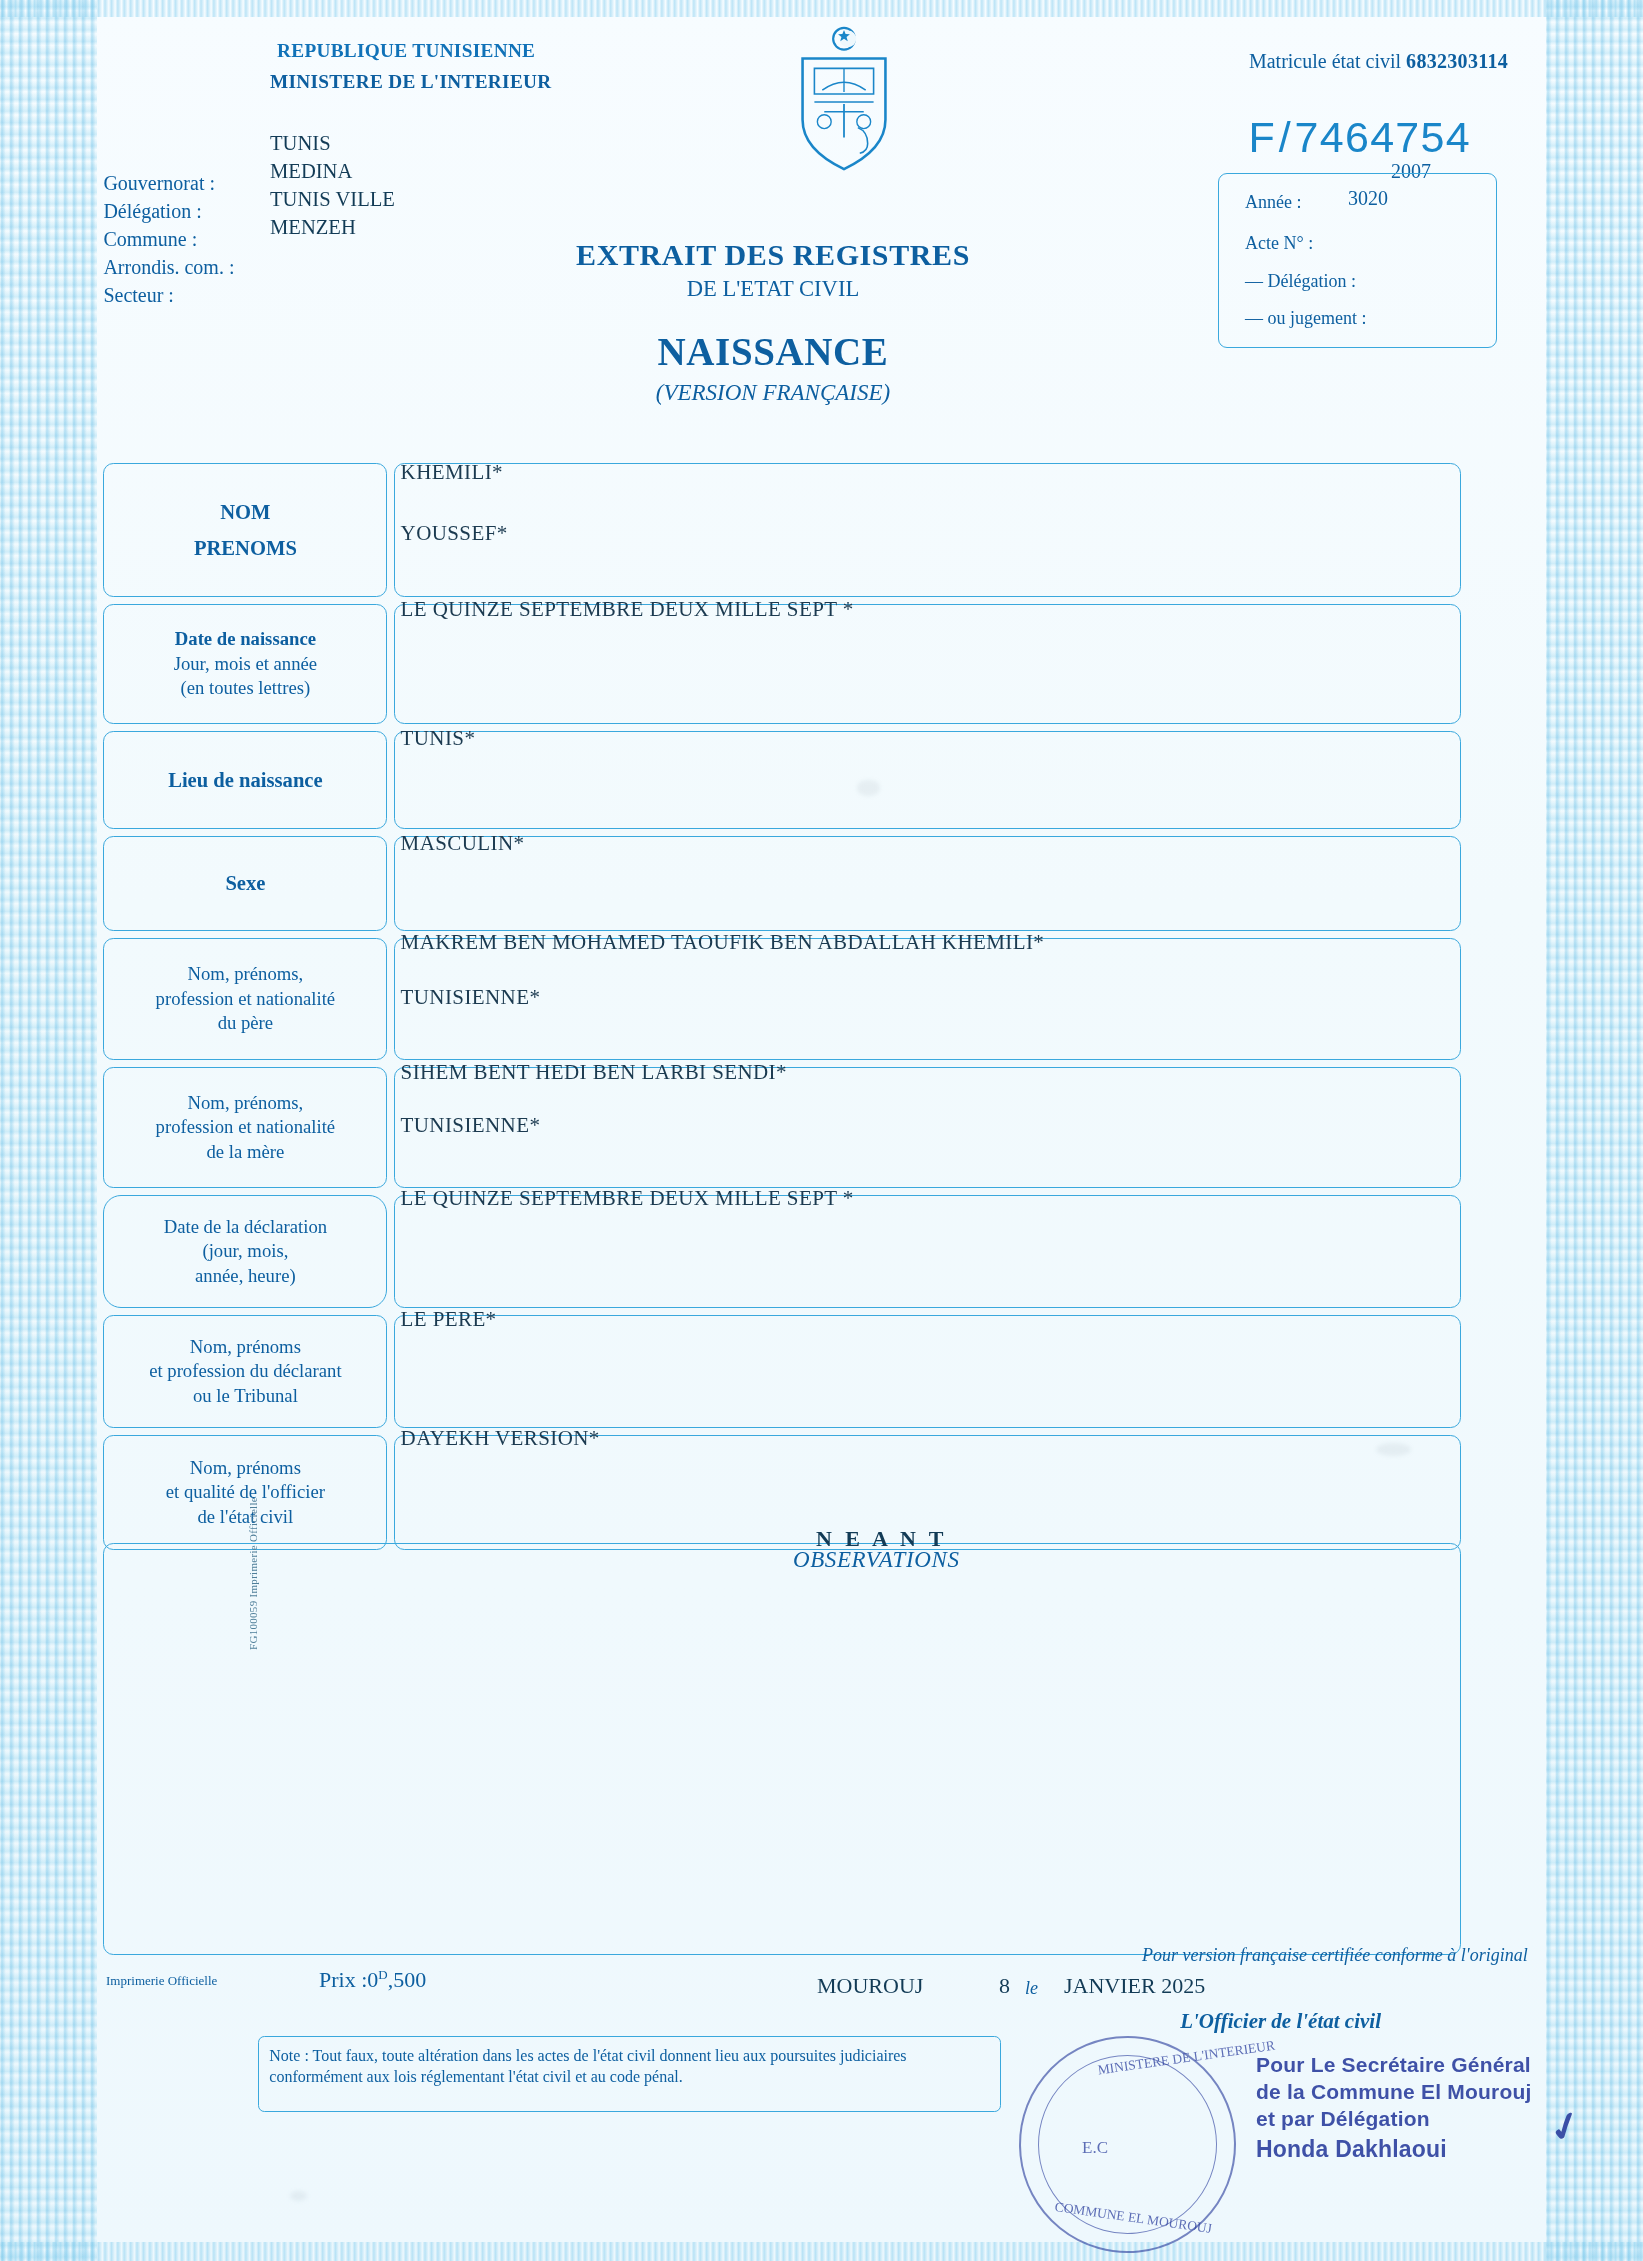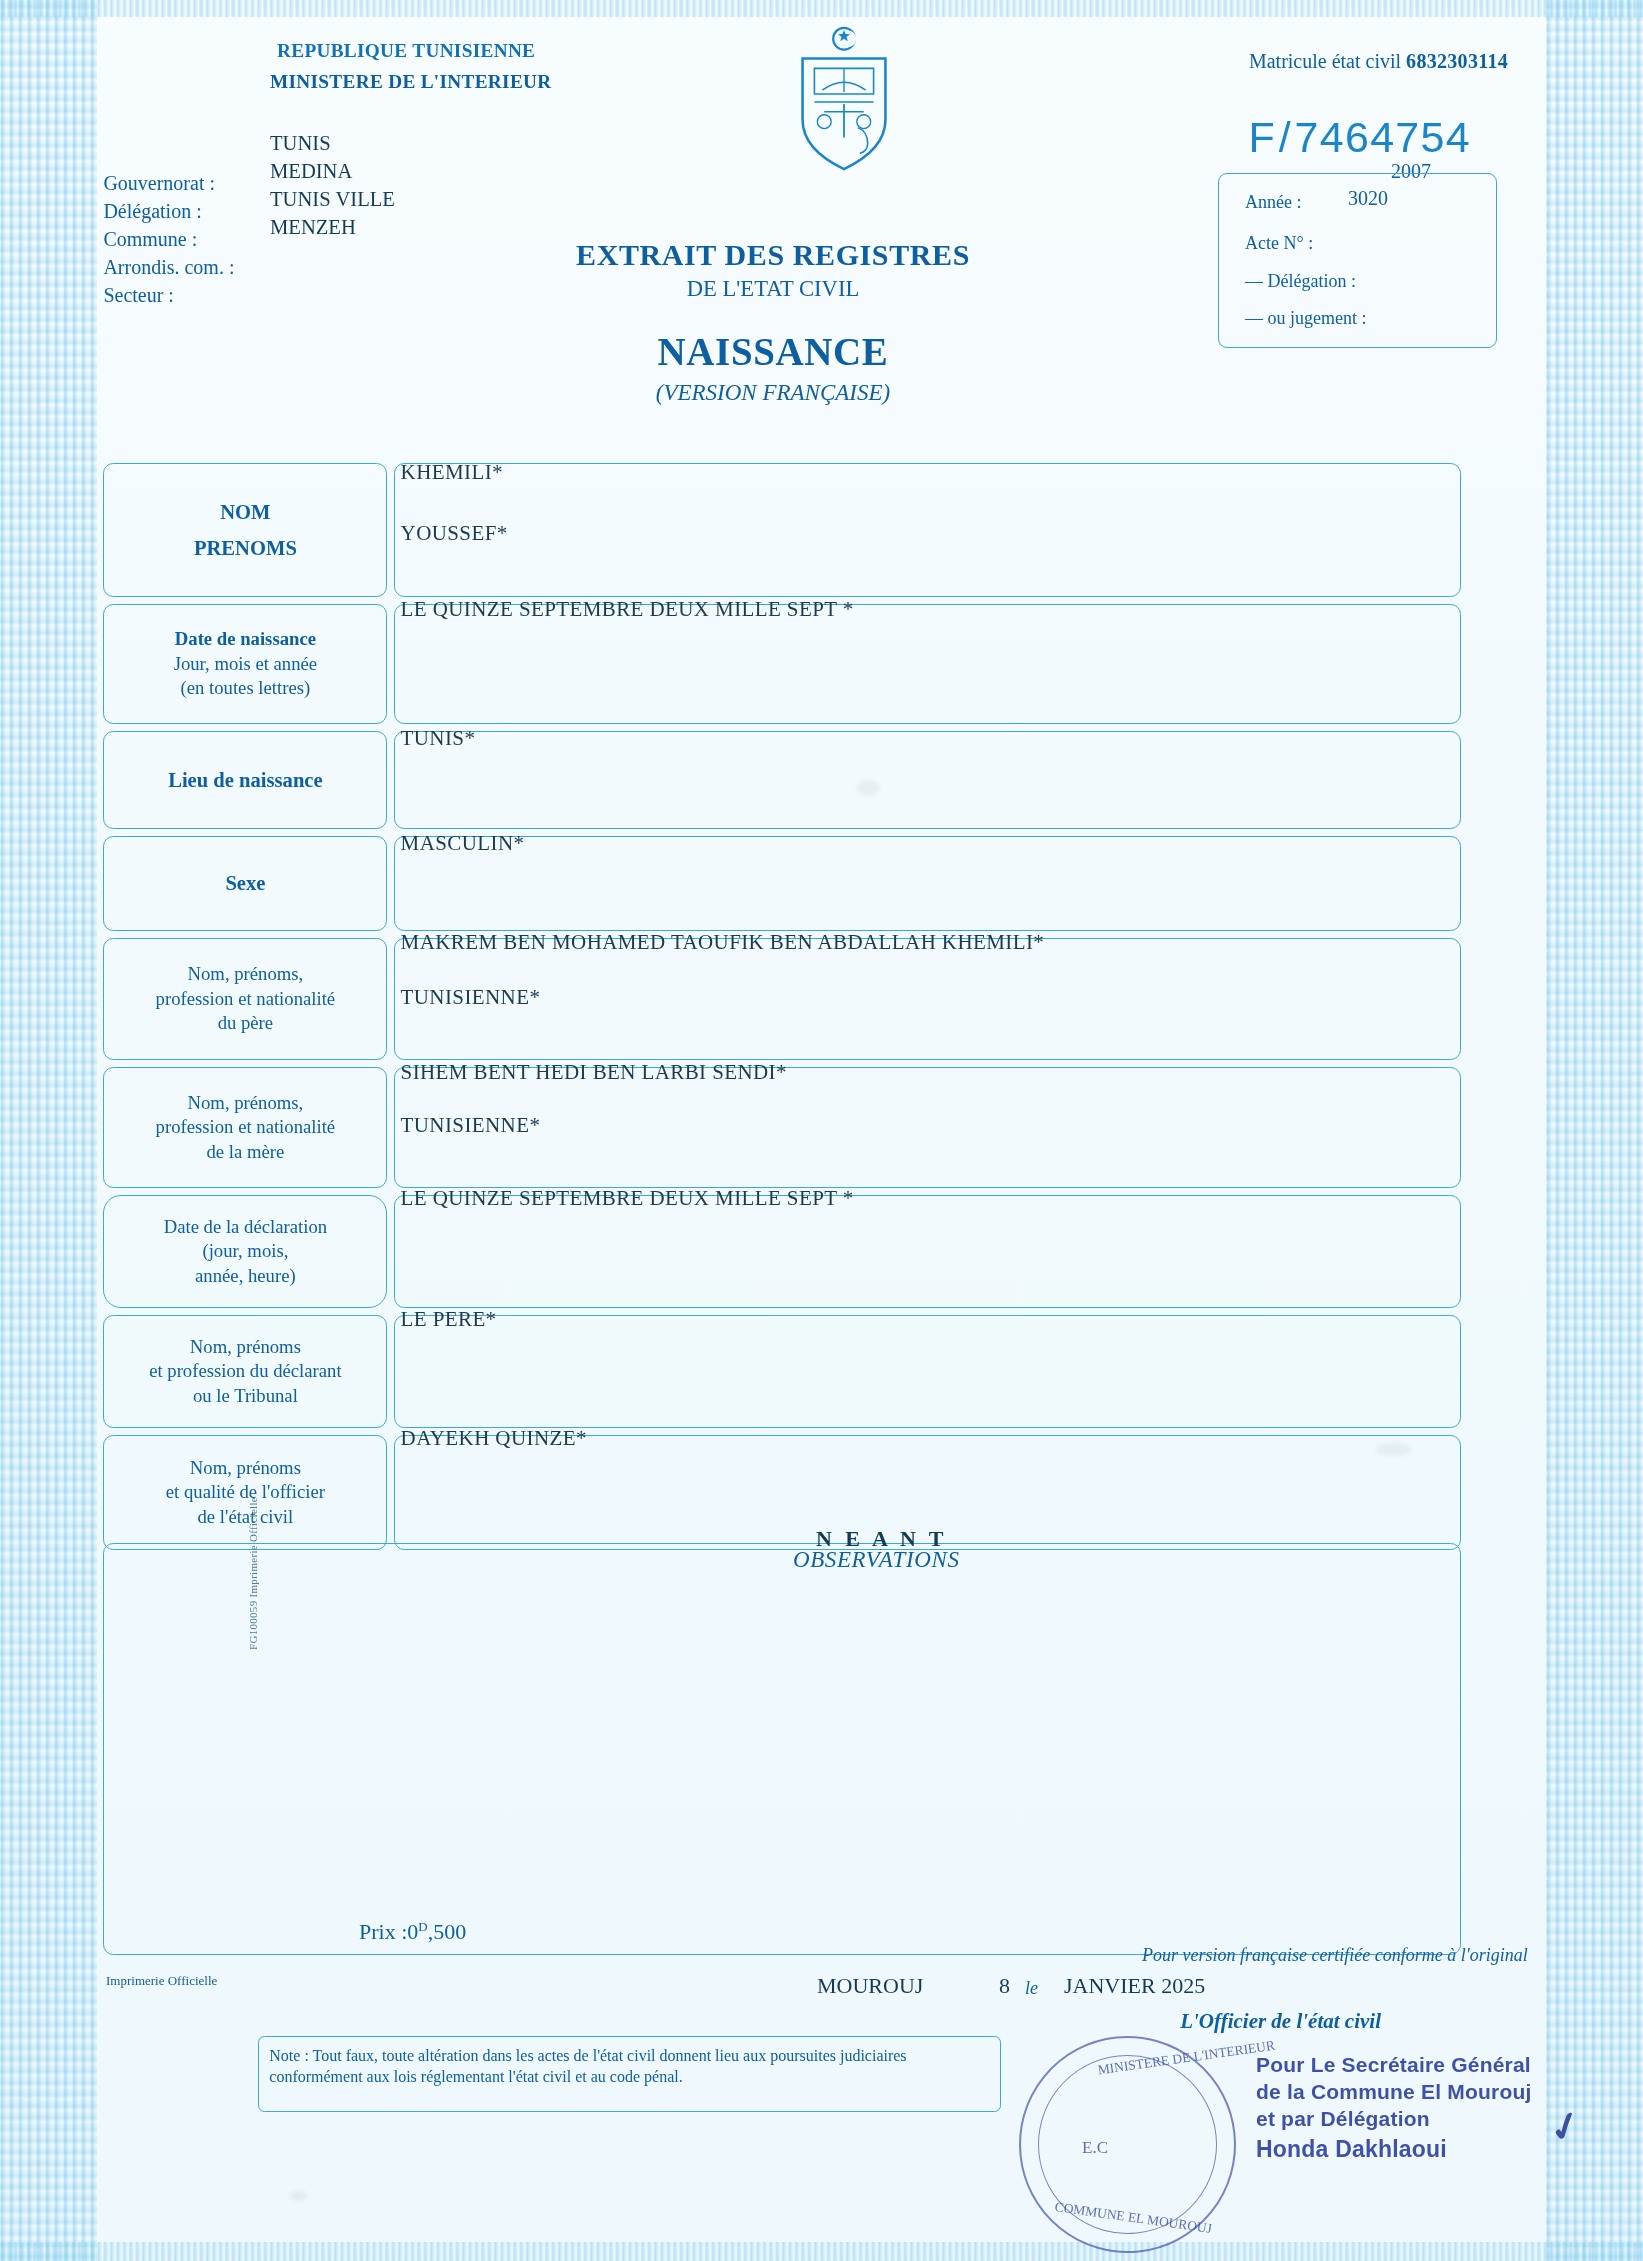--- a/index.html
+++ b/index.html
@@ -106,21 +106,21 @@
   
   .obs{
     position:absolute;left:6.4px;top:1543px;width:1358px;height:412px;
     border:1.9px solid #3aa8dd;border-radius:10.3px;box-sizing:border-box;
   }
   .obs-title{position:absolute;left:696px;top:1547px;font-size:23px;font-style:italic;color:#0d5fa0;letter-spacing:0.6px;}
   .neant{position:absolute;left:719px;top:1526px;font-size:22px;font-weight:bold;color:#123b56;letter-spacing:3.9px;}
 
   
   .imp{position:absolute;left:9px;top:1973px;font-size:13px;color:#0d5fa0;}
-  .prix{position:absolute;left:222px;top:1919px;font-size:22px;color:#0d5fa0;margin-left:40px;}
+  .prix{position:absolute;left:222px;top:1967px;font-size:22px;color:#0d5fa0;}
   .prix sup{font-size:13px;}
   .certif{position:absolute;right:19.3px;top:1945px;font-size:18px;font-style:italic;color:#0d5fa0;}
   .commune{position:absolute;left:720px;top:1973px;font-size:22px;color:#123b56;}
   .dateno{position:absolute;left:902px;top:1973px;font-size:22px;color:#123b56;}
   .le{position:absolute;left:928px;top:1978px;font-size:18px;font-style:italic;color:#0d5fa0;}
   .datemois{position:absolute;left:967px;top:1973px;font-size:22px;color:#123b56;}
   .officier{position:absolute;right:166px;top:2009px;font-size:21px;font-style:italic;font-weight:bold;color:#0d5fa0;}
 
   .note{
     position:absolute;left:161px;top:2036px;width:743px;height:76px;
@@ -327,21 +327,21 @@
         </div>
       </div>
 
       <div class="rowbox" style="height:115px;">
         <div class="lbl-cell" style="height:115px;flex-direction:column;">
           <span>Nom, prénoms</span>
           <span>et qualité de l'officier</span>
           <span>de l'état civil</span>
         </div>
         <div class="val-cell" style="height:115px;">
-          <span class="hw" style="left:5.2px;top:-10.3px;">DAYEKH QUINZE*</span>
+          <span class="hw" style="left:5.2px;top:-10.3px;">DAYEKH VERSION*</span>
         </div>
       </div>
     </div>
 
     <div class="obs"></div>
     <div class="obs-title">OBSERVATIONS</div>
     <div class="neant">N E A N T</div>
 
     <div class="sidecode">FG100059  Imprimerie Officielle</div>
 

